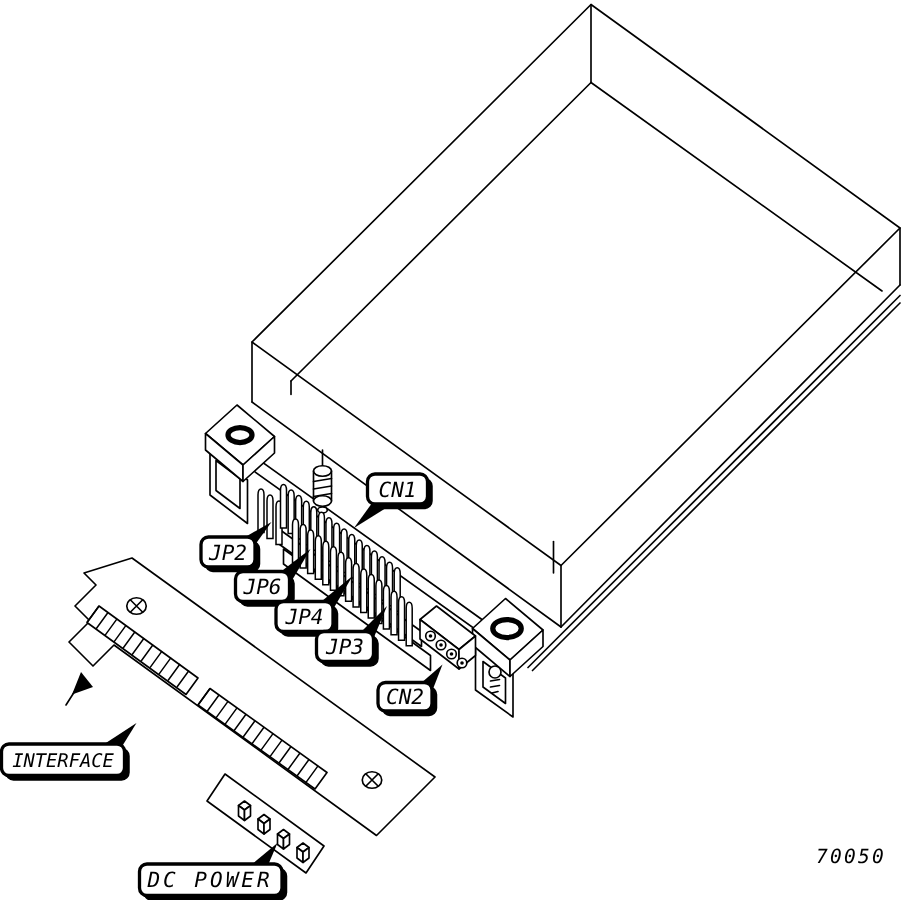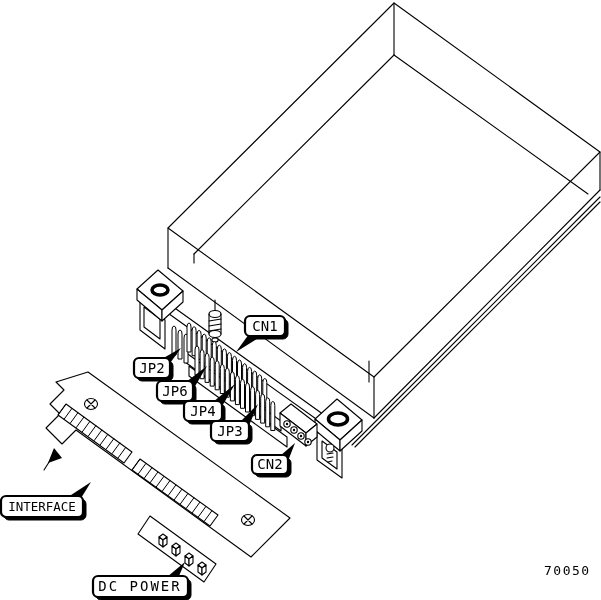--- a/index.html
+++ b/index.html
@@ -1,17 +1,17 @@
 <!DOCTYPE html>
 <html><head>
 <meta charset="utf-8">
 <style>
   html,body{margin:0;padding:0;background:#ffffff;}
   .stage{position:relative;width:601px;height:600px;background:#fff;overflow:hidden;
-         font-family:"DejaVu Sans Mono","Liberation Mono",monospace;}
+         font-family:"DejaVu Sans Mono","Liberation Mono",monospace;font-style:italic;}
   svg{display:block}
   .ln{fill:none;stroke:#000;stroke-width:1.1;stroke-linecap:round;stroke-linejoin:round;}
   .fw{fill:#fff;stroke:#000;stroke-width:1.1;stroke-linejoin:round;}
   .fb{fill:#000;stroke:none;}
   .bubble{fill:#fff;stroke:#000;stroke-width:2.2;}
   .bshadow{fill:#000;stroke:#000;stroke-width:1;}
   .lbl{font-family:"DejaVu Sans Mono","Liberation Mono",monospace;font-size:14px;fill:#000;}
   .lbl-sm{font-family:"DejaVu Sans Mono","Liberation Mono",monospace;font-size:12.5px;fill:#000;}
   .fignum{font-family:"DejaVu Sans Mono","Liberation Mono",monospace;font-size:13px;letter-spacing:1.5px;fill:#000;}
   .hatch{stroke:#000;stroke-width:1;}

